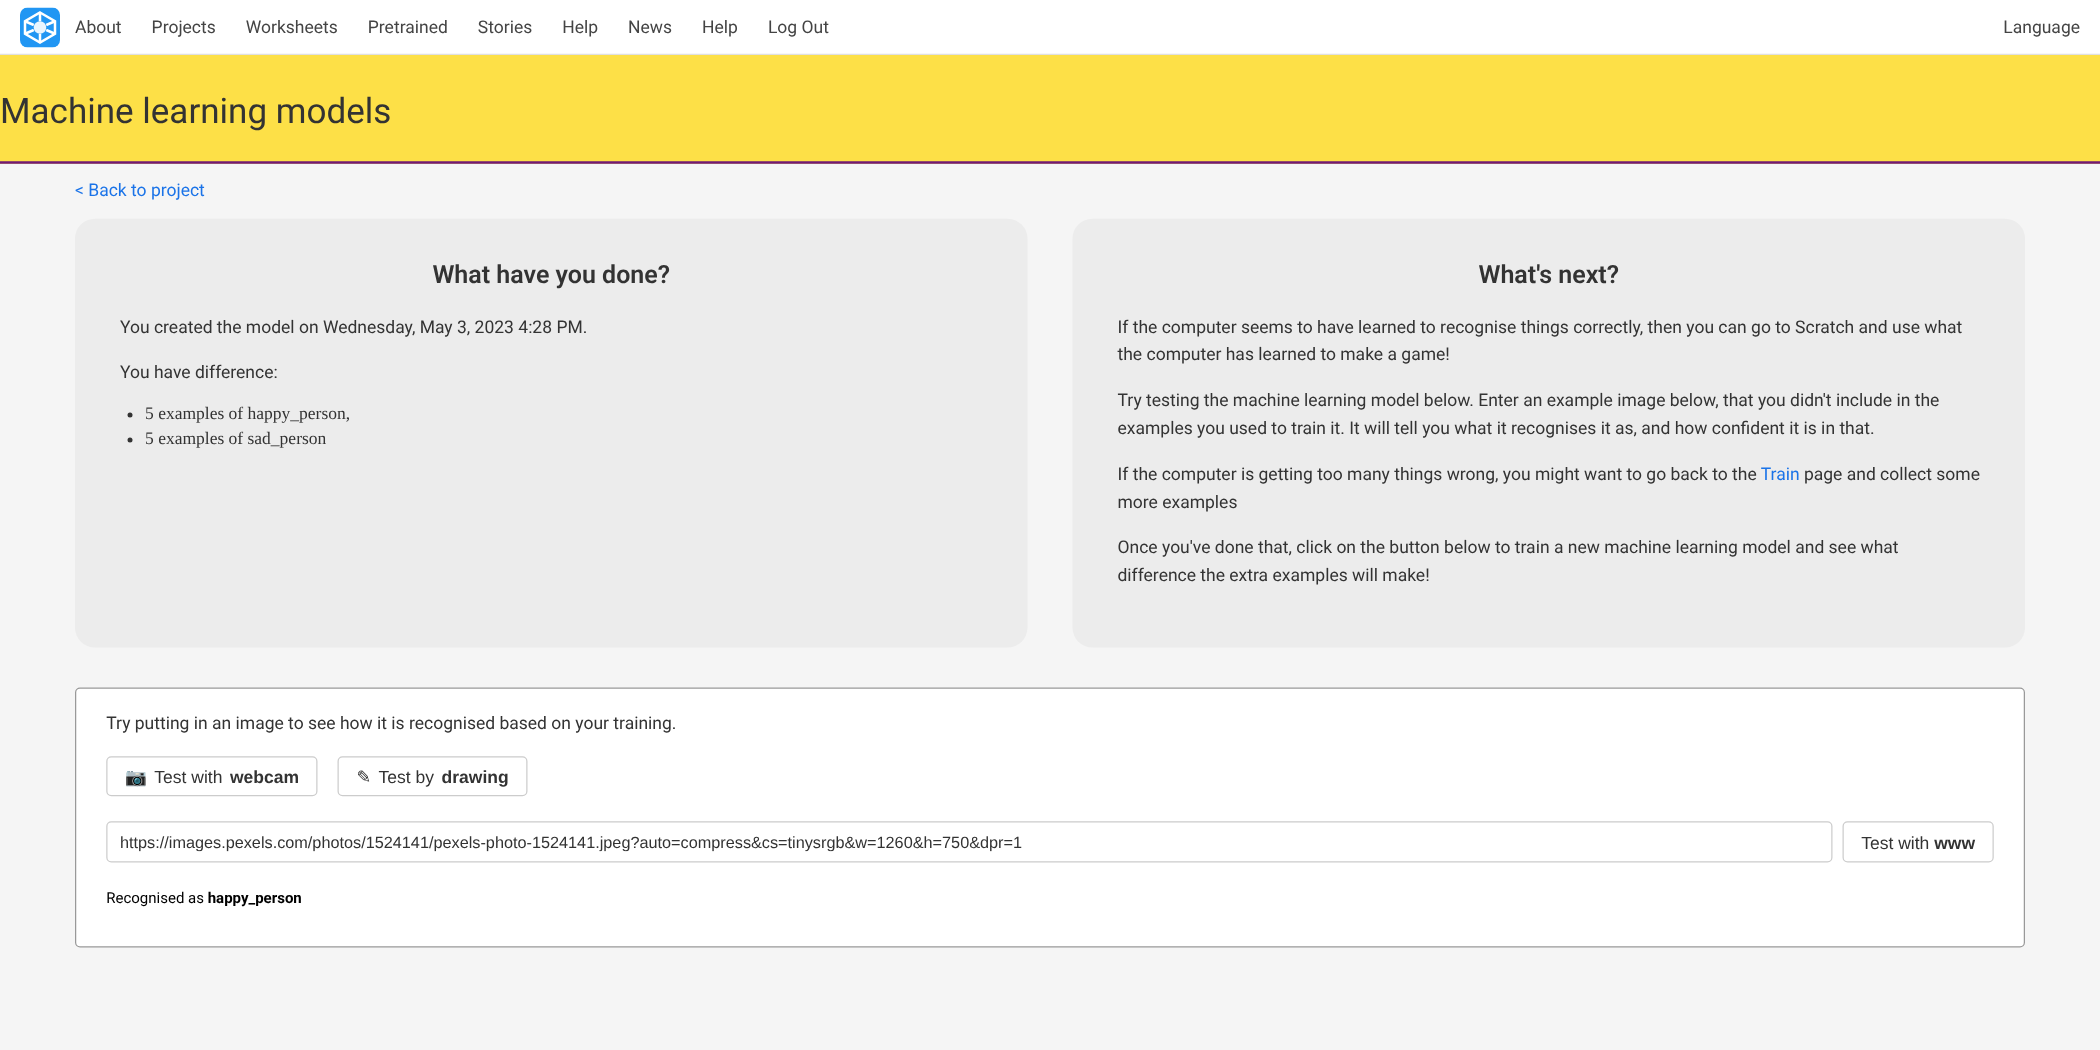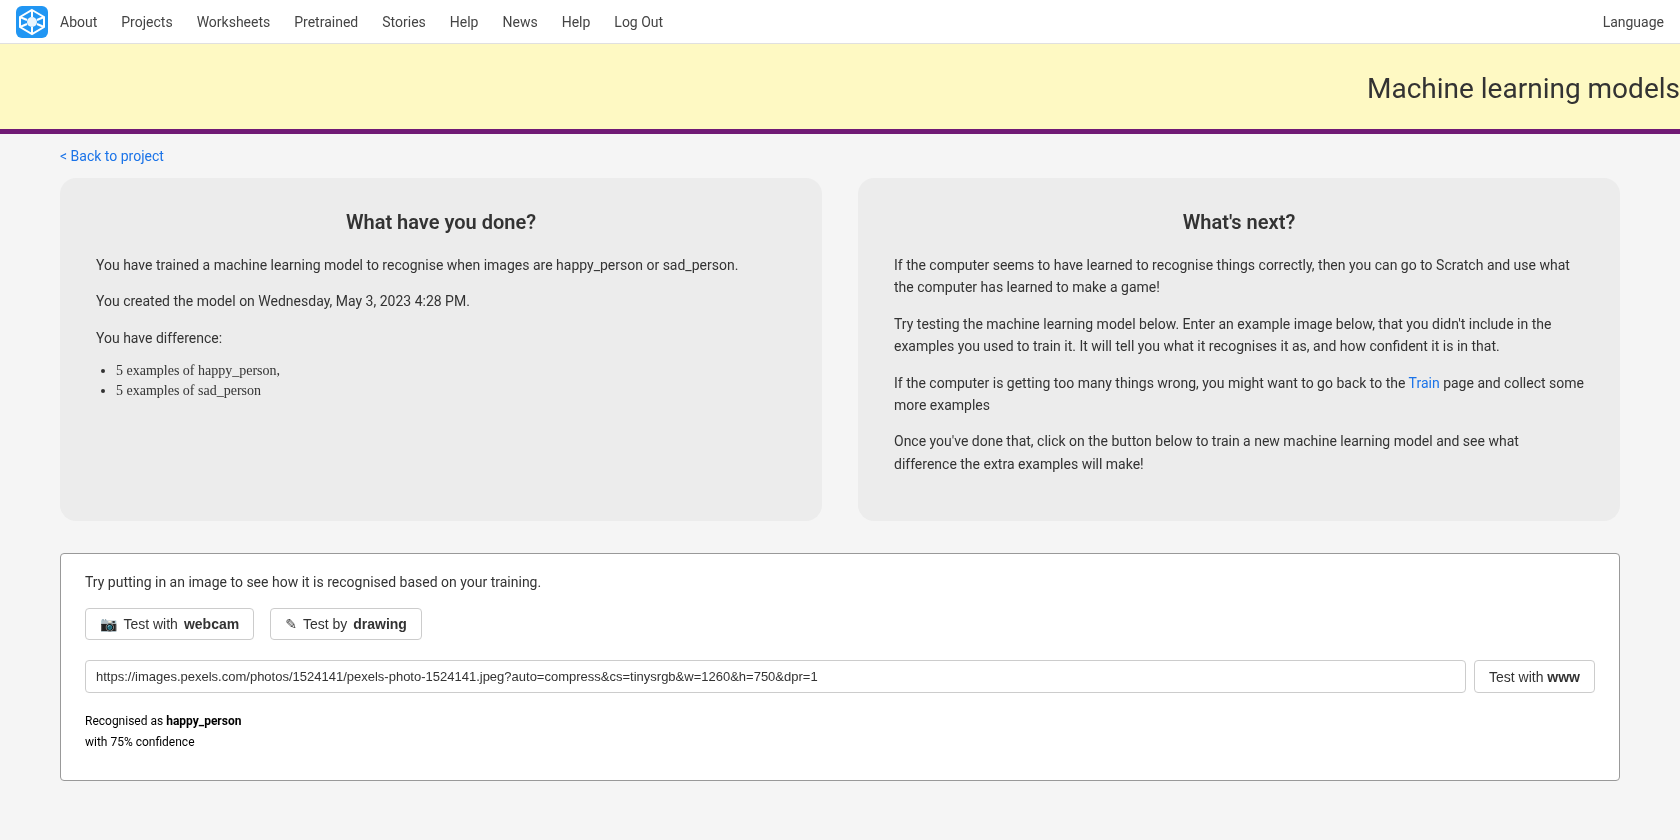--- a/index.html
+++ b/index.html
@@ -39,24 +39,24 @@
     .navbar-language {
       position: absolute;
       right: 16px;
       color: #444;
       font-size: 14px;
       cursor: pointer;
     }
 
     
     .page-header {
-      background: #fef9c3;
-      text-align: right;
+      background: #fde047;
+      text-align: left;
       padding: 28px 0 24px;
-      border-bottom: 5px solid #701a75;
+      border-bottom: 2px solid #701a75;
     }
     .page-header h1 {
       font-size: 28px;
       font-weight: 400;
       color: #333;
     }
 
     
     .back-link-container {
       padding: 14px 60px;
@@ -214,21 +214,20 @@
 </div>
 
 <div class="back-link-container">
   <a href="#" class="back-link">&lt; Back to project</a>
 </div>
 
 <div class="cards-row">
 
   <div class="card">
     <h2>What have you done?</h2>
-    <p>You have trained a machine learning model to recognise when images are happy_person or sad_person.</p>
     <p>You created the model on Wednesday, May 3, 2023 4:28 PM.</p>
     <p>You have difference:</p>
     <ul>
       <li>5 examples of happy_person,</li>
       <li>5 examples of sad_person</li>
     </ul>
   </div>
 
   <div class="card">
     <h2>What's next?</h2>
@@ -261,15 +260,14 @@
     <input type="text" class="url-input" value="https://images.pexels.com/photos/1524141/pexels-photo-1524141.jpeg?auto=compress&amp;cs=tinysrgb&amp;w=1260&amp;h=750&amp;dpr=1" style="">
     <button class="btn-test-www">
       <span>Test with </span><strong>www</strong>
     </button>
   </div>
 
   <div class="recognition-result">
     <div>
       <span>Recognised as </span><span class="label-bold">happy_person</span>
     </div>
-    <div>with 75% confidence</div>
   </div>
 </div>
 
 </body></html>

